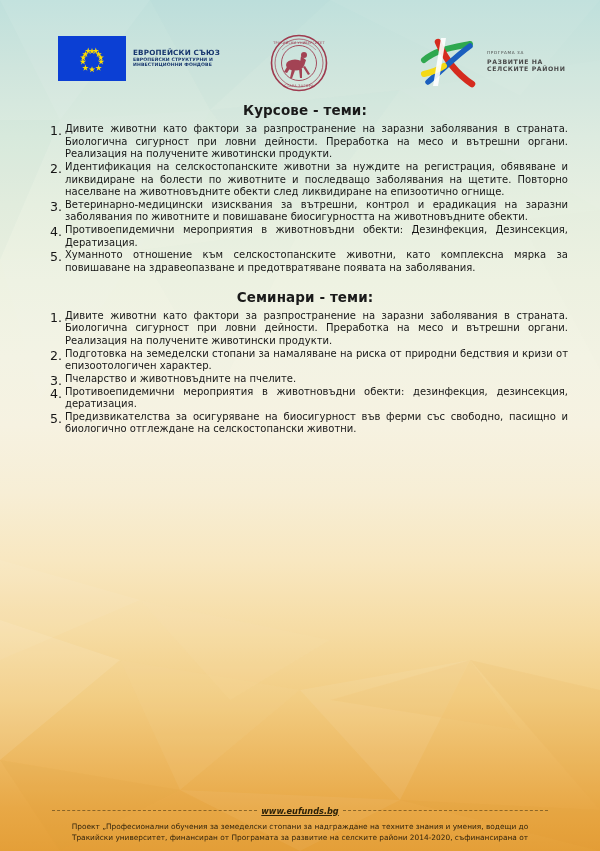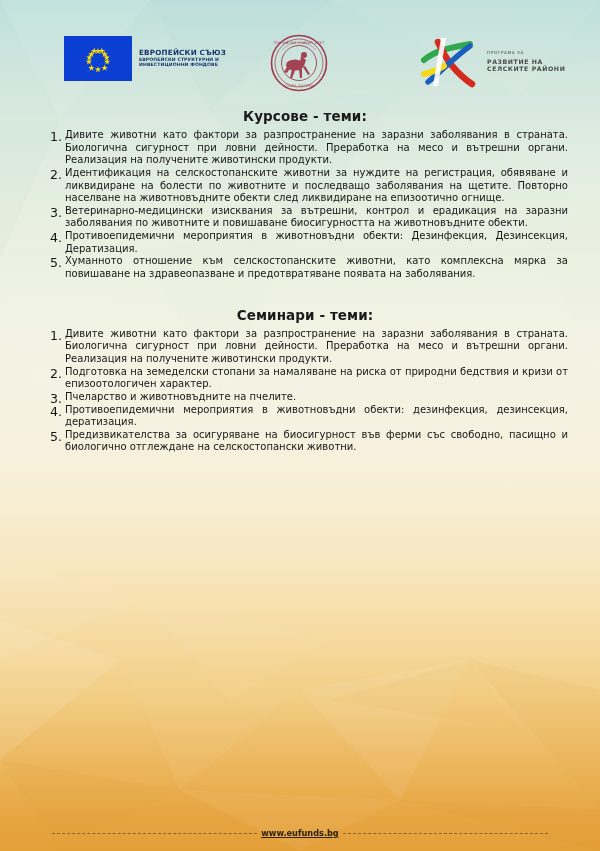--- a/index.html
+++ b/index.html
@@ -58,21 +58,21 @@
     position: absolute;
     top: 34px;
     left: 0;
     width: 600px;
     height: 58px;
     display: flex;
     align-items: center;
   }
   .logo-eu {
     position: absolute;
-    left: 64px;
+    left: 58px;
     top: 2px;
     display: flex;
     align-items: center;
   }
   .eu-flag {
     width: 68px;
     height: 45px;
     background: #0b3fd4;
     position: relative;
     flex: none;
@@ -144,36 +144,36 @@
     font-weight: bold;
     color: #4a4a4a;
     letter-spacing: 0.6px;
     white-space: nowrap;
     margin-top: 0.5px;
   }
 
   
   .body-area {
     position: absolute;
-    top: 108px;
+    top: 102px;
     left: 0;
     width: 600px;
   }
   .section-title {
     text-align: center;
     font-size: 13.5px;
     font-weight: bold;
     color: #1a1a1a;
     letter-spacing: 0.1px;
   }
   .section {
     padding: 0 32px 0 42px;
   }
   .section.courses { margin-top: 0px; }
-  .section.seminars { margin-top: 12px; }
+  .section.seminars { margin-top: 0px; }
 
   ol.topics {
     list-style: none;
     margin: 5px 0 0 0;
     padding: 0;
     counter-reset: topic;
   }
   ol.topics li {
     counter-increment: topic;
     position: relative;
@@ -215,20 +215,21 @@
     margin-bottom: 5px;
   }
   .footer-rule .dash {
     flex: 1;
     border-top: 1px dashed #7a5a24;
     height: 0;
     opacity: 0.85;
   }
   .footer-url {
     font-size: 8.2px;
+    font-style: italic;
     font-weight: bold;
     text-decoration: underline;
     color: #2d2208;
     white-space: nowrap;
   }
   .footer-text {
     font-size: 7.4px;
     line-height: 1.52;
     padding: 0 28px;
     color: #32240c;
@@ -369,17 +370,19 @@
       </div>
     </div>
 
     <div class="footer">
       <div class="footer-rule">
         <span class="dash"></span>
         <a class="footer-url" href="#">www.eufunds.bg</a>
         <span class="dash"></span>
       </div>
       <div class="footer-text">
+        <span class="fl">Проект „Професионални обучения за земеделски стопани за надграждане на техните знания и умения, водещи до</span>
+        <span class="fl">Тракийски университет, финансиран от Програмата за развитие на селските райони 2014-2020, съфинансирана от</span>
       </div>
     </div>
 
   </div>
 </div>
 
 </body></html>

